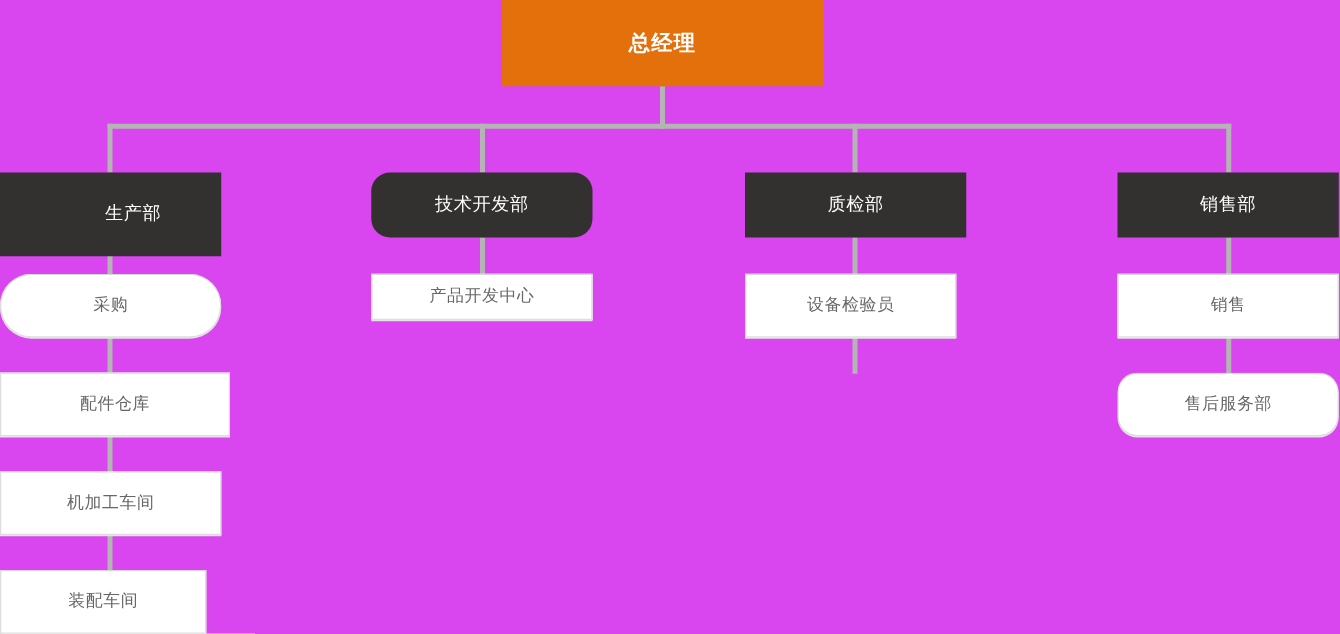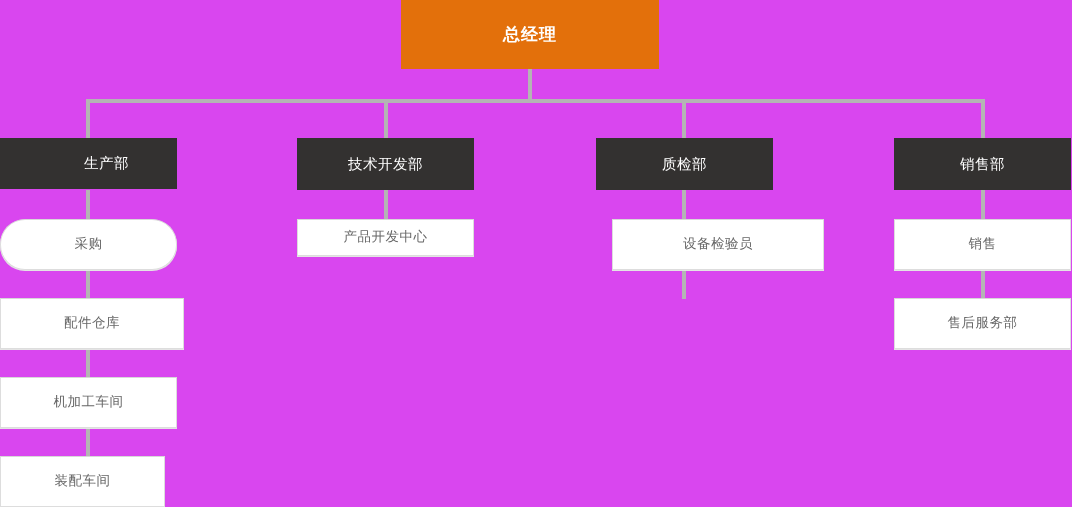--- a/index.html
+++ b/index.html
@@ -88,38 +88,38 @@
   <div class="conn conn-v" style="left:384px; top:190px; height:30px;"></div>
 
   <div class="conn conn-v" style="left:682px; top:190px; height:30px;"></div>
   <div class="conn conn-v" style="left:682px; top:269px; height:30px;"></div>
 
   <div class="conn conn-v" style="left:981px; top:190px; height:30px;"></div>
   <div class="conn conn-v" style="left:981px; top:269px; height:30px;"></div>
 
   <div class="node node-root" style="left:401px; top:0px; width:258px; height:69px;">总经理</div>
 
-  <div class="node node-dept" style="left:0px; top:138px; width:177px; height:51px;padding-left:36px;">生产部</div>
+  <div class="node node-dept" style="left:0px; top:138px; width:177px; height:67px;padding-left:36px;">生产部</div>
 
   <div class="node node-sub" style="left:0px; top:219px; width:177px; height:51px;border-radius:25px;">采购</div>
 
   <div class="node node-sub" style="left:0px; top:298px; width:184px; height:51px;">配件仓库</div>
 
   <div class="node node-sub" style="left:0px; top:377px; width:177px; height:51px;text-align:right;">机加工车间</div>
 
   <div class="node node-sub" style="left:0px; top:456px; width:165px; height:51px;">装配车间</div>
 
-  <div class="node node-dept" style="left:297px; top:138px; width:177px; height:52px;">技术开发部</div>
+  <div class="node node-dept" style="left:297px; top:138px; width:177px; height:52px;border-radius:15px;">技术开发部</div>
 
   <div class="node node-sub" style="left:297px; top:219px; width:177px; height:37px;">产品开发中心</div>
 
   <div class="node node-dept" style="left:596px; top:138px; width:177px; height:52px;">质检部</div>
 
-  <div class="node node-sub" style="left:596px; top:219px; width:212px; height:51px;margin-left:16px;">设备检验员</div>
+  <div class="node node-sub" style="left:596px; top:219px; width:169px; height:51px;">设备检验员</div>
 
 
   <div class="node node-dept" style="left:894px; top:138px; width:177px; height:52px;">销售部</div>
 
   <div class="node node-sub" style="left:894px; top:219px; width:177px; height:51px;">销售</div>
 
-  <div class="node node-sub" style="left:894px; top:298px; width:177px; height:51px;">售后服务部</div>
+  <div class="node node-sub" style="left:894px; top:298px; width:177px; height:51px;border-radius:16px;">售后服务部</div>
 
 </div>
 
 </body></html>

